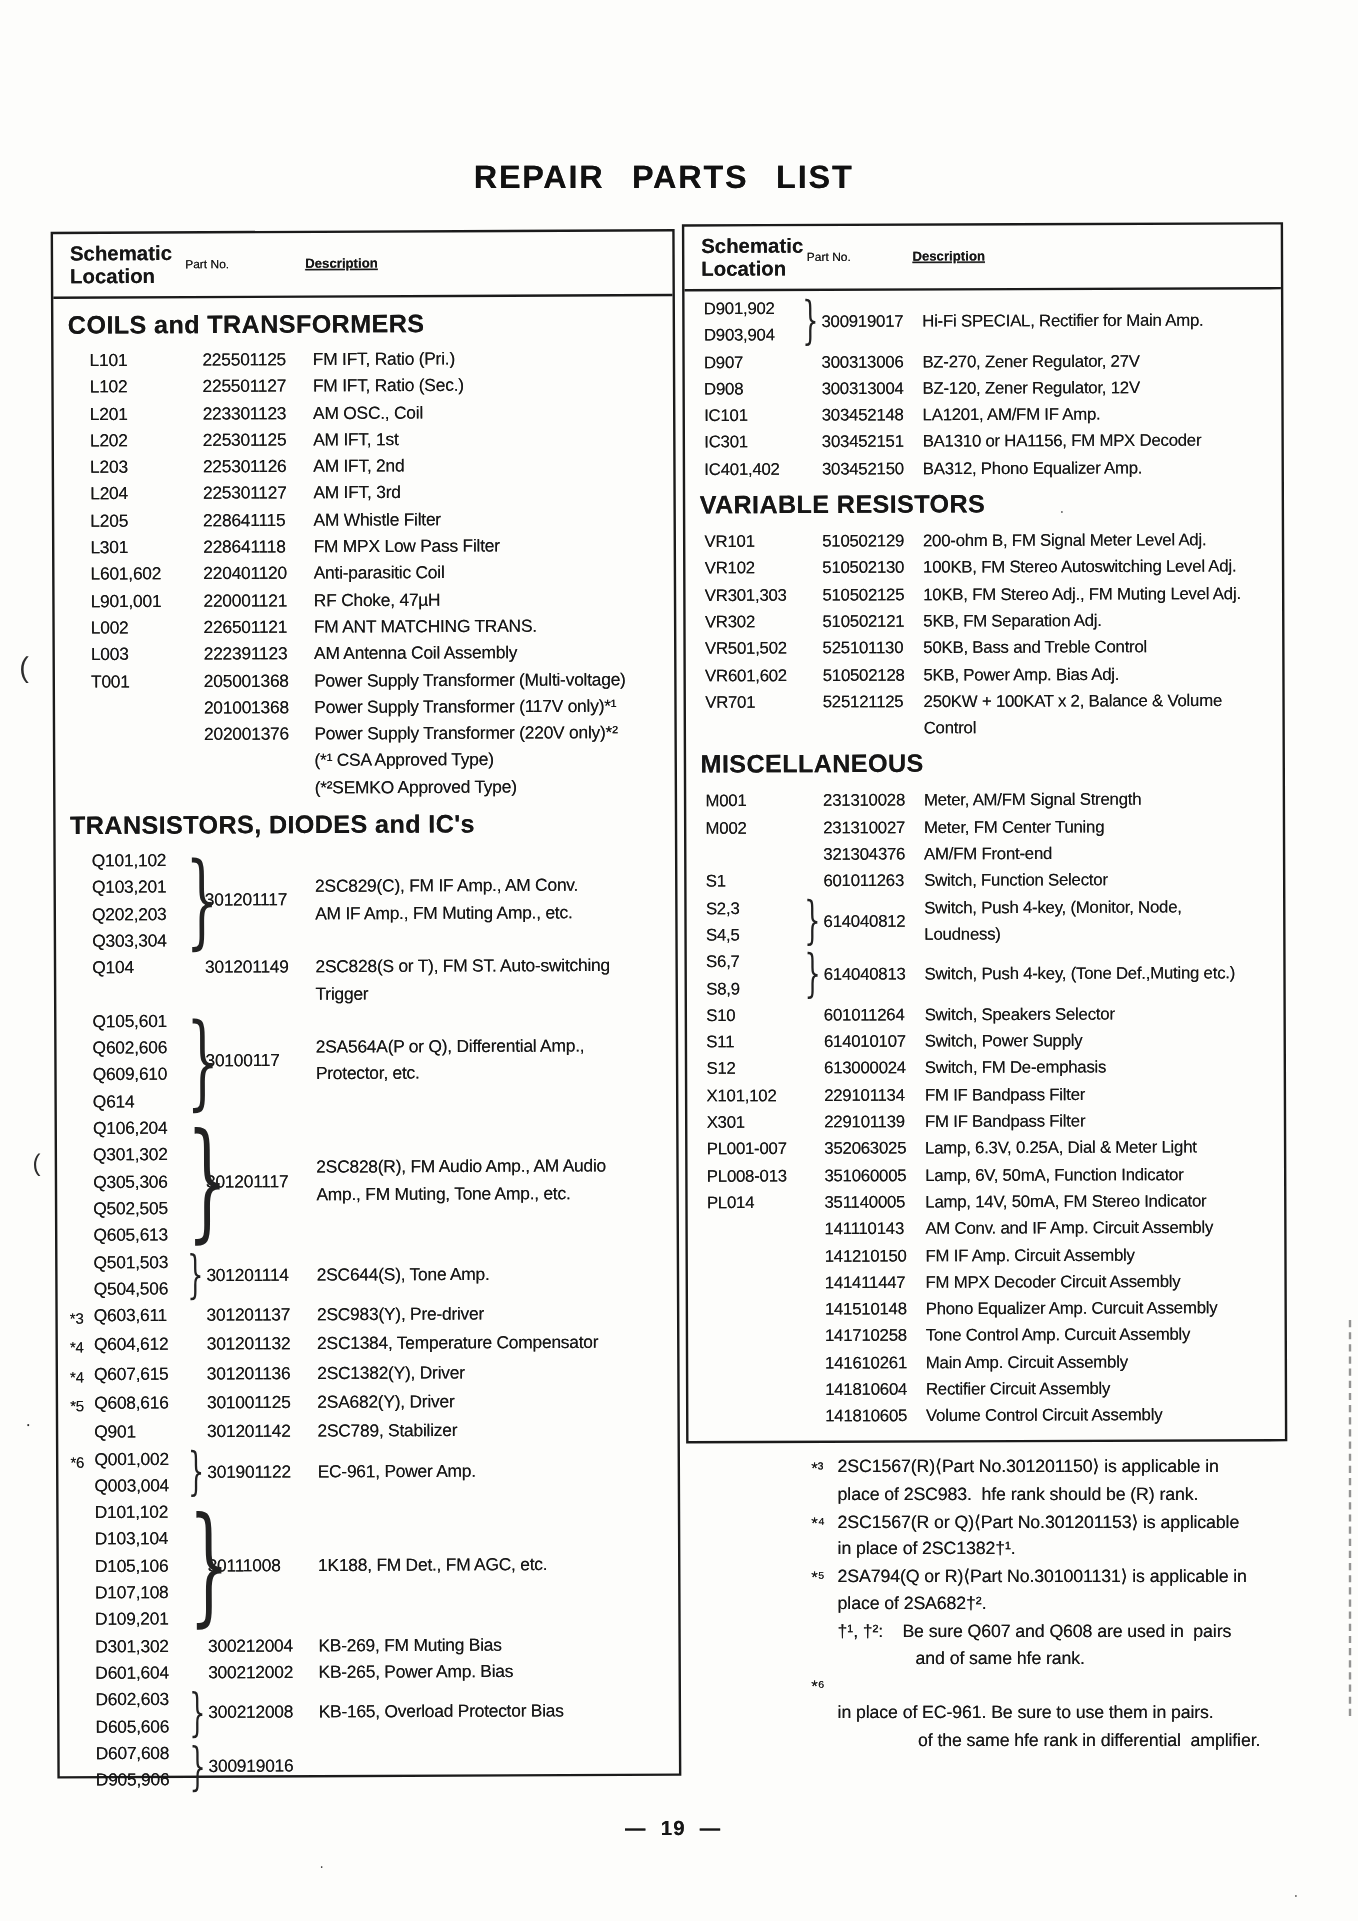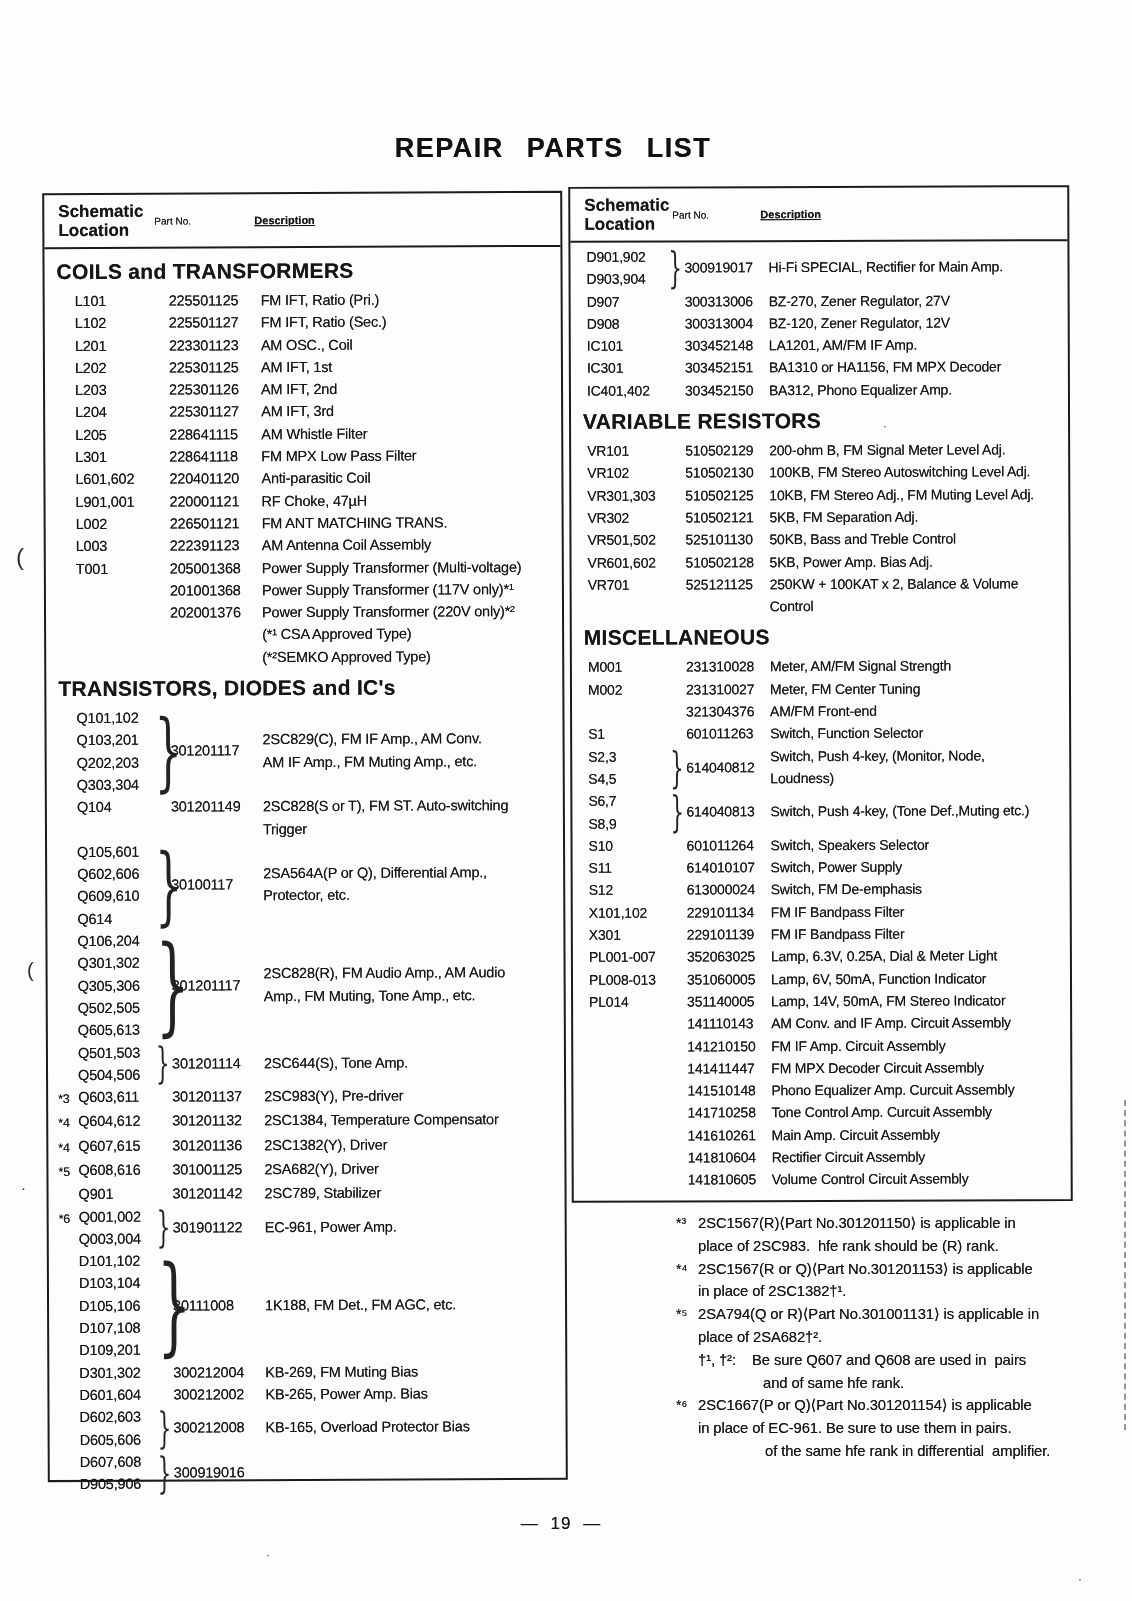--- a/index.html
+++ b/index.html
@@ -48,21 +48,21 @@
   .c-part{width:92px;flex:none;letter-spacing:.3px;white-space:nowrap;}
   .box-right .c-part{width:84px;}
   .c-desc{white-space:nowrap;}
   .row.grouped .c-part,.row.grouped .c-desc{align-self:center;}
   .footnotes{position:absolute;left:676px;top:1212px;width:430px;}
   .fn-line{display:flex;line-height:22.8px;font-size:14.8px;}
   .fn-marker{width:22px;flex:none;font-size:14px;padding-top:0;}
   .fn-text{white-space:pre;letter-spacing:-0.1px;}
   .page-number{
     position:absolute;top:1514px;left:0;width:1122px;text-align:center;
-    font-size:17px;font-weight:normal;letter-spacing:1px;word-spacing:6px;
+    font-size:17px;font-weight:bold;letter-spacing:1px;word-spacing:6px;
   }
   .artifact{position:absolute;color:#2e2e2e;line-height:1;text-shadow:none;}
   .artifact-dashes{
     position:absolute;left:1124px;top:1100px;height:330px;width:0;
     border-left:2px dashed #7a7a7a;opacity:.8;
   }
 </style>
 </head>
 <body>
 
@@ -922,21 +922,20 @@
       <div class="fn-line">
         <span class="fn-marker"></span>
         <span class="fn-text">†¹, †²:    Be sure Q607 and Q608 are used in  pairs</span>
       </div>
       <div class="fn-line">
         <span class="fn-marker"></span>
         <span class="fn-text" style="padding-left: 65px;">and of same hfe rank.</span>
       </div>
       <div class="fn-line">
         <span class="fn-marker">*⁶</span>
-        <span class="fn-text">2SC1667(P or Q)⟨Part No.301201154⟩ is applicable</span>
       </div>
       <div class="fn-line">
         <span class="fn-marker"></span>
         <span class="fn-text">in place of EC-961. Be sure to use them in pairs.</span>
       </div>
       <div class="fn-line">
         <span class="fn-marker"></span>
       </div>
       <div class="fn-line">
         <span class="fn-marker"></span>

